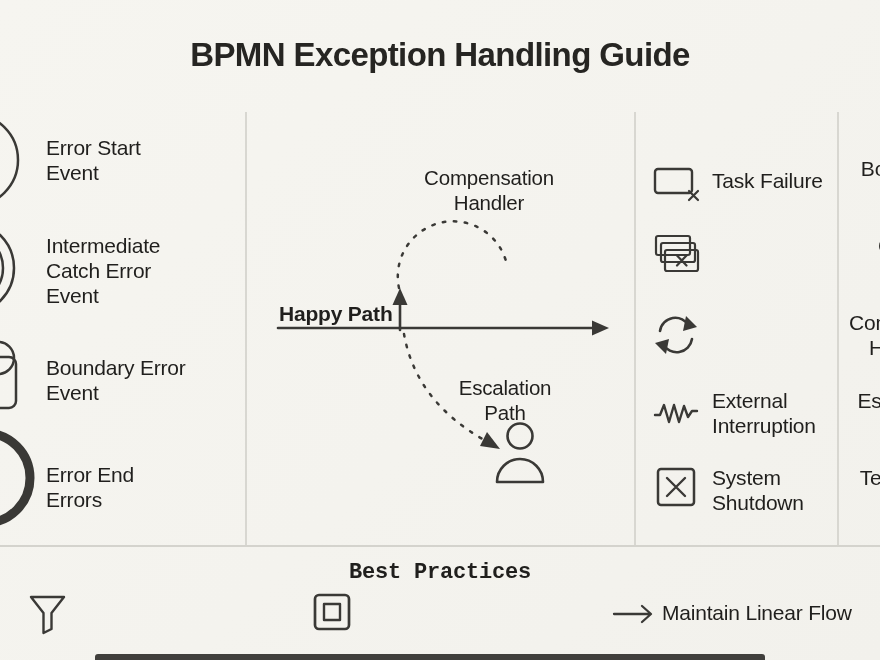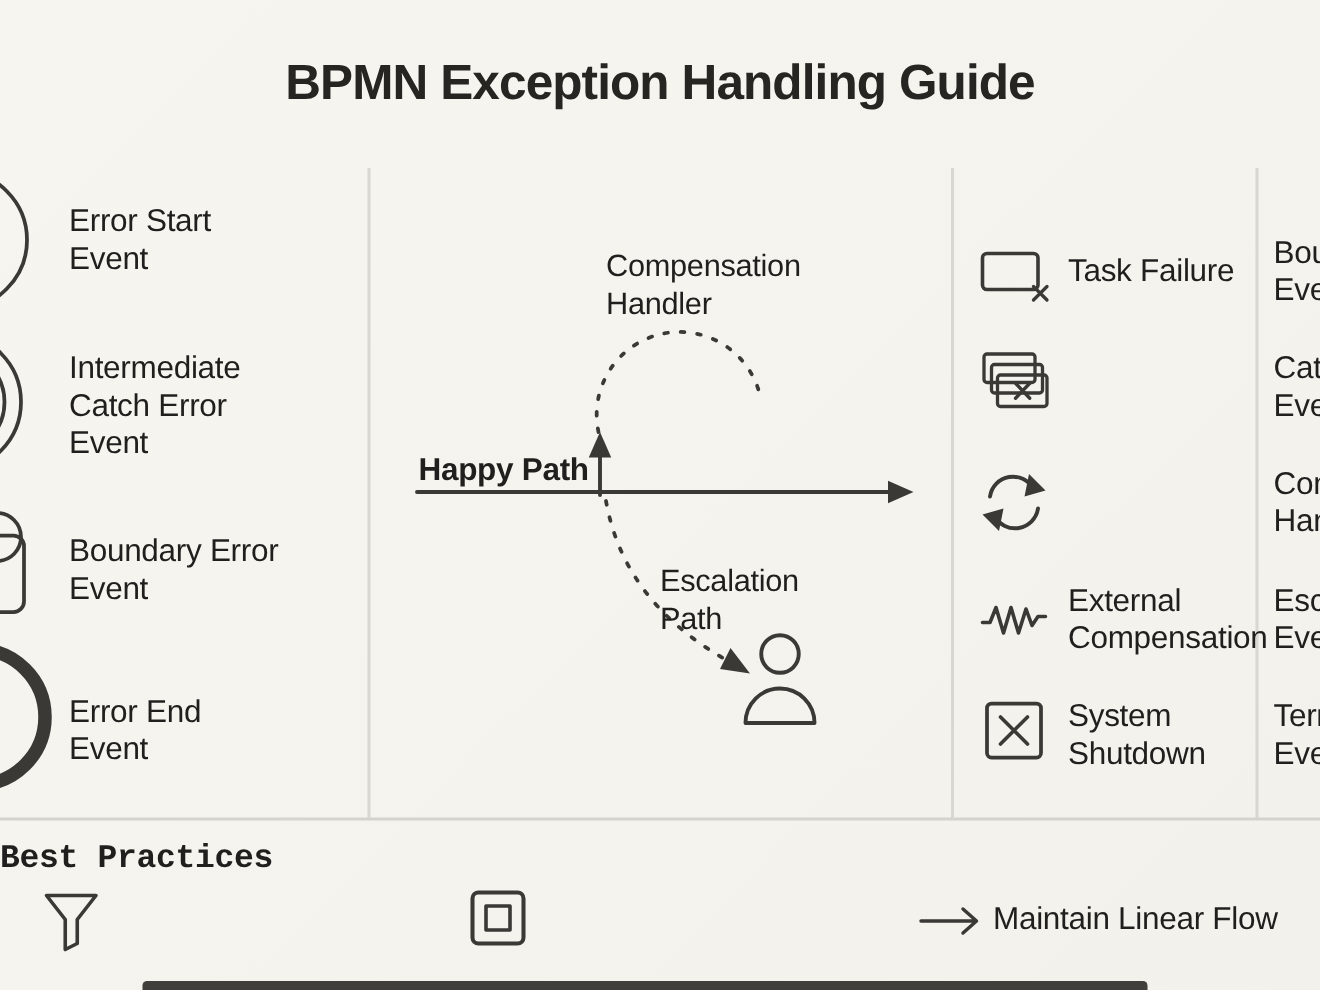--- a/index.html
+++ b/index.html
@@ -10,21 +10,21 @@
     font-family:"Liberation Sans", sans-serif;color:#201f1d;
   }
   .title{
     position:absolute;left:0;top:36px;width:880px;text-align:center;
     font-size:33px;font-weight:700;letter-spacing:-0.6px;color:#262522;
   }
   .vdivider{position:absolute;top:112px;height:434px;width:1.5px;background:#d8d7d1;}
   .hdivider{position:absolute;left:0;top:545px;width:880px;height:1.5px;background:#d4d3cd;}
   .label{font-size:21px;line-height:25px;font-weight:500;letter-spacing:-0.2px;color:#201f1d;}
   .abs{position:absolute;}
-  .center{text-align:left;}
+  .center{text-align:center;}
   .bold{font-weight:700;font-family:Liberation Mono, monospace;}
   svg{display:block;overflow:visible;}
   .stroke{stroke:#3a3936;fill:none;stroke-width:2.5;stroke-linecap:round;stroke-linejoin:round;}
   .fillink{fill:#3a3936;stroke:none;}
   .dashed{stroke-dasharray:2.5 8.5;}
   .bottombar{position:absolute;left:95px;top:654px;width:670px;height:6px;background:#403f3c;border-radius:3px 3px 0 0;}
 </style>
 </head>
 <body>
 
@@ -50,21 +50,21 @@
 
   <svg class="abs" style="left:-70px;top:335px;" width="95" height="90" viewBox="0 0 95 90">
     <rect class="stroke" x="8" y="22" width="78" height="51" rx="7"></rect>
     <circle class="stroke" cx="68" cy="23" r="16" fill="#f5f4ef"></circle>
   </svg>
   <div class="abs label" style="left:46px;top:355px;width:140px;">Boundary Error Event</div>
 
   <svg class="abs" style="left:-70px;top:425px;" width="110" height="110" viewBox="0 0 110 110">
     <circle class="stroke" style="stroke-width:9;" cx="55" cy="53" r="45"></circle>
   </svg>
-  <div class="abs label" style="left:46px;top:462px;width:140px;">Error End Event</div>
+  <div class="abs label" style="left:46px;top:462px;width:140px;">Error End Errors</div>
 
   <svg class="abs" style="left:250px;top:140px;" width="400" height="400" viewBox="0 0 400 400">
 
     <path class="stroke dashed" d="M 149 148 A 55 55 0 1 1 257 125"></path>
 
     <path class="stroke" style="stroke-width:2.6;" d="M 28 188 L 344 188"></path>
     <polygon class="fillink" points="342,180.5 359,188 342,195.5"></polygon>
 
     <path class="stroke" style="stroke-width:2.6;" d="M 150 190 L 150 160"></path>
     <polygon class="fillink" points="142.5,165 150,148 157.5,165"></polygon>
@@ -98,21 +98,21 @@
   <svg class="abs" style="left:652px;top:311px;" width="48" height="48" viewBox="0 0 48 48">
     <path class="stroke" style="stroke-width:2.6;" d="M8 20 A 15.5 15.5 0 0 1 37 15"></path>
     <polygon class="fillink" points="34,5 45,16 31,20"></polygon>
     <path class="stroke" style="stroke-width:2.6;" d="M40 28 A 15.5 15.5 0 0 1 11 33"></path>
     <polygon class="fillink" points="14,43 3,32 17,28"></polygon>
   </svg>
 
   <svg class="abs" style="left:652px;top:389px;" width="48" height="48" viewBox="0 0 48 48">
     <polyline class="stroke" style="stroke-width:2.4;" points="3,26 8,26 12,16 17,33 22,16 27,33 32,17 36,28 40,22 45,22"></polyline>
   </svg>
-  <div class="abs label" style="left:712px;top:388px;width:135px;">External Compensation</div>
+  <div class="abs label" style="left:712px;top:388px;width:135px;">External Interruption</div>
 
   <svg class="abs" style="left:652px;top:466px;" width="48" height="48" viewBox="0 0 48 48">
     <rect class="stroke" style="stroke-width:2.5;" x="6" y="3" width="36" height="36" rx="3"></rect>
     <path class="stroke" style="stroke-width:2.4;" d="M15 12 L33 30 M33 12 L15 30"></path>
   </svg>
   <div class="abs label" style="left:712px;top:465px;width:135px;">System Shutdown</div>
 
   <div class="abs label center" style="left:849px;top:156px;width:112px;">Boundary Event</div>
   <div class="abs label center" style="left:849px;top:233px;width:112px;">Catch Event</div>
   <div class="abs label center" style="left:849px;top:310px;width:112px;">Compensation Handler</div>

